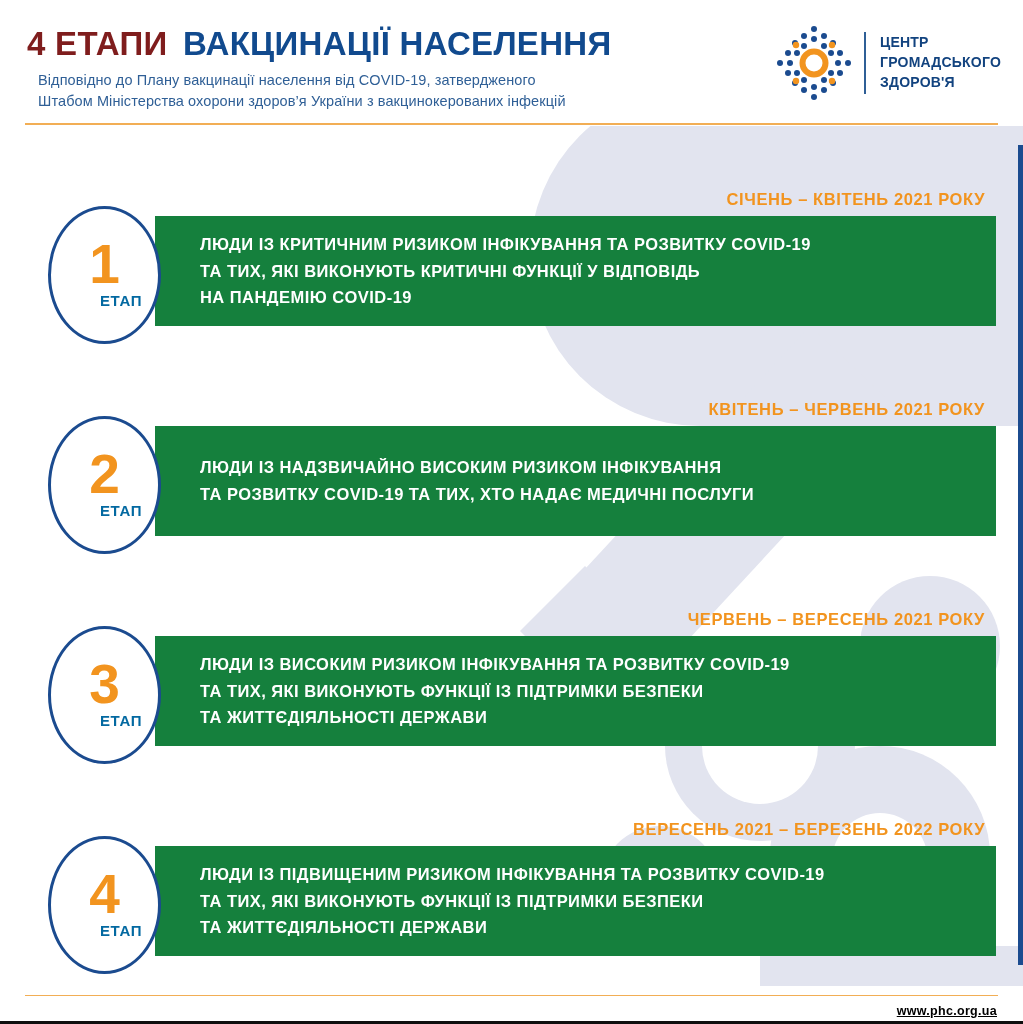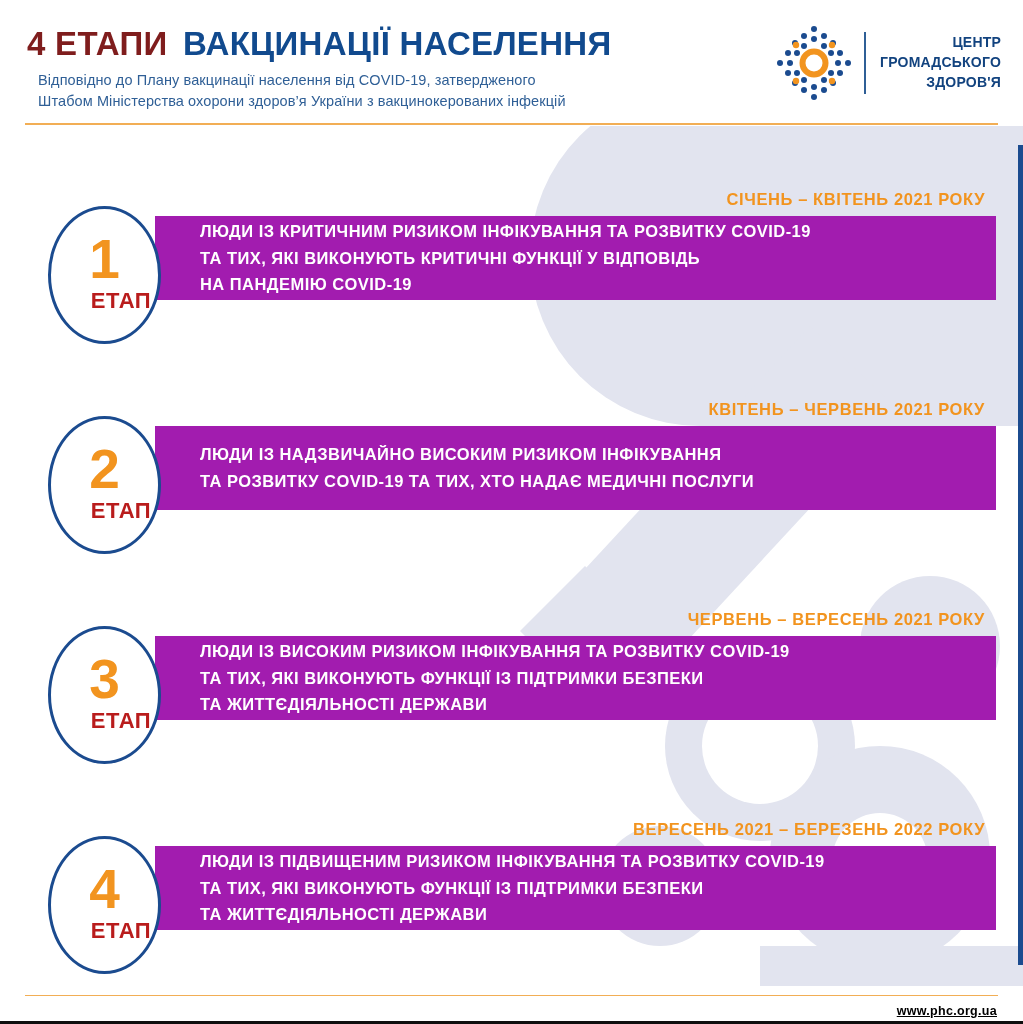--- a/index.html
+++ b/index.html
@@ -79,21 +79,20 @@
     background: #f2ae55;
   }
 
   
   .logo {
     position: absolute;
     right: 22px; top: 22px;
     display: flex;
     align-items: center;
     height: 82px;
-    text-align: right;
   }
   .logo-mark { width: 80px; height: 80px; display:block; }
   .logo-sep {
     width: 2px; height: 62px;
     background: #2f5f96;
     margin: 0 14px 0 10px;
   }
   .logo-text {
     color: #12437f;
     font-size: 14px;
@@ -131,22 +130,22 @@
     color: #f2941f;
     letter-spacing: 0.6px;
     white-space: nowrap;
   }
 
   .bar {
     position: absolute;
     left: 155px;
     top: 70px;
     width: 841px;
-    height: 84px;
-    background: #a21caf;
+    height: 110px;
+    background: #15803d;
   }
   .bar-text {
     position: absolute;
     left: 45px;
     top: 50%;
     transform: translateY(-50%);
     color: #ffffff;
     font-size: 16.5px;
     font-weight: bold;
     line-height: 1.62;
@@ -170,22 +169,22 @@
     justify-content: center;
   }
   .circle-number {
     color: #f2941f;
     font-size: 55px;
     font-weight: bold;
     line-height: 0.92;
     margin-top: -2px;
   }
   .circle-caption {
-    color: #b91c1c;
-    font-size: 22px;
+    color: #0369a1;
+    font-size: 15px;
     font-weight: bold;
     letter-spacing: 0.6px;
     margin-top: 3px;
     margin-left: 33px;
   }
 
   .connector {
     position: absolute;
     left: 103px;
     width: 3px;

